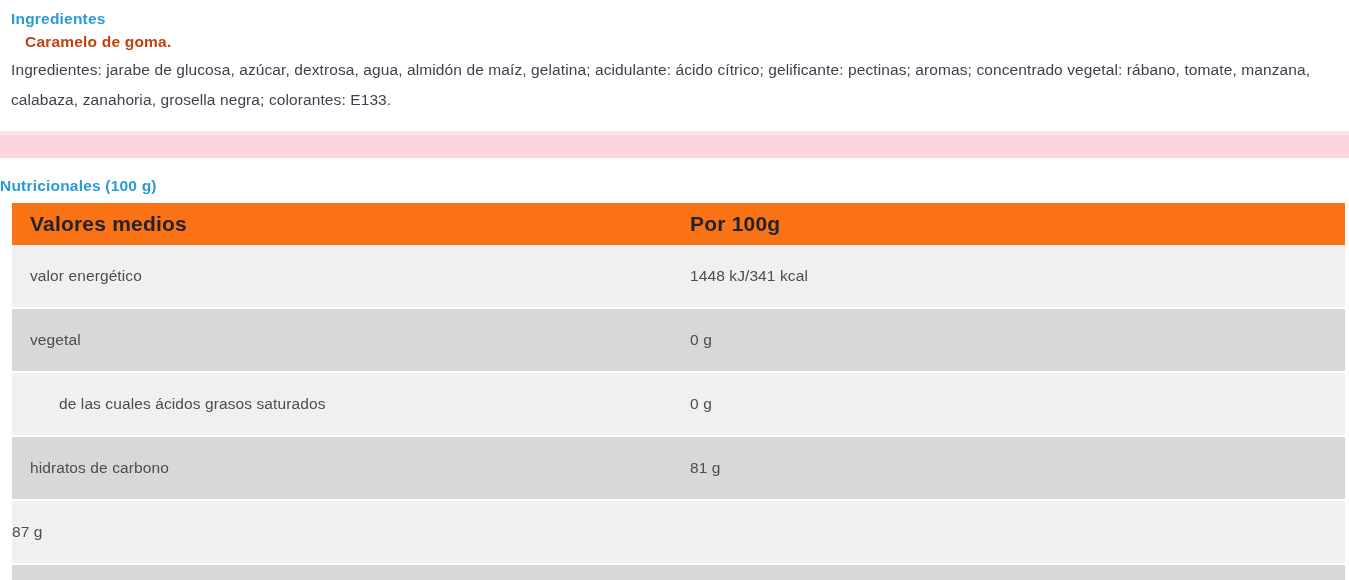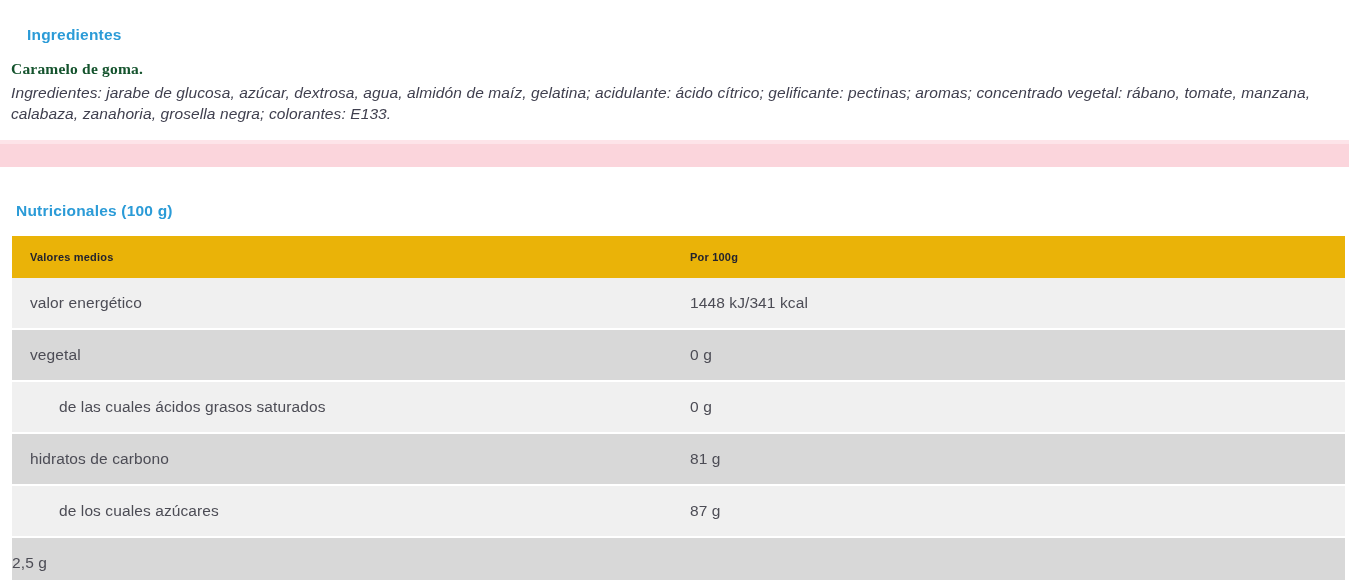--- a/index.html
+++ b/index.html
@@ -14,42 +14,40 @@
     overflow: hidden;
     background: #fff;
     position: relative;
   }
 
   
   .ingredients {
     padding: 10px 14px 0 11px;
   }
   .section-heading {
-    margin: 16px;
+    margin: 0;
     font-size: 15.5px;
     font-weight: bold;
     color: #2b9bd7;
     letter-spacing: 0.2px;
   }
   .product-name {
-    margin: 5px 0 0 0;
+    margin: 5px 0 0 14px;
     font-size: 15.5px;
     font-weight: bold;
-    color: #14532d;
+    color: #c2410c;
     letter-spacing: 0.2px;
-    font-family: Liberation Serif, serif;
   }
   .ingredients-text {
     margin: 4px 0 0 0;
     font-size: 15.5px;
-    line-height: 21px;
+    line-height: 30px;
     color: #3f3f4e;
     max-width: 1330px;
     letter-spacing: 0.1px;
-    font-style: italic;
   }
 
   
   .pink-bar {
     margin-top: 16px;
     height: 27px;
     width: 100%;
     background: #fbd5dc;
     border-top: 4px solid #fde4e9;
   }
@@ -60,31 +58,31 @@
   }
   .nutrition .section-heading {
   }
   .table {
     margin: 8px 4px 0 12px;
   }
   .thead {
     display: flex;
     align-items: center;
     height: 42px;
-    font-size: 11px;
+    font-size: 21px;
     font-weight: bold;
     color: #23232e;
-    background: #eab308;
+    background: #f97316;
     letter-spacing: 0.2px;
     justify-content: space-between;
   }
   .trow {
     display: flex;
     align-items: center;
-    height: 50px;
+    height: 62px;
     margin-bottom: 2px;
     font-size: 15.5px;
     color: #4c4c55;
     letter-spacing: 0.1px;
   }
   .tbody .trow:nth-child(odd)  { background: #f0f0f0; }
   .tbody .trow:nth-child(even) { background: #d8d8d8; }
   .cell.label, .thead .c1 {
     flex: 0 0 678px;
     padding-left: 18px;
@@ -128,21 +126,20 @@
           </div>
           <div class="trow indent">
             <div class="cell label">de las cuales ácidos grasos saturados</div>
             <div class="cell value">0 g</div>
           </div>
           <div class="trow">
             <div class="cell label">hidratos de carbono</div>
             <div class="cell value">81 g</div>
           </div>
           <div class="trow indent">
-            <div class="cell label">de los cuales azúcares</div>
             <div class="cell value">87 g</div>
           </div>
           <div class="trow">
             <div class="cell value">2,5 g</div>
           </div>
           <div class="trow">
             <div class="cell label">sal</div>
             <div class="cell value">0,11 g</div>
           </div>
         </div>

